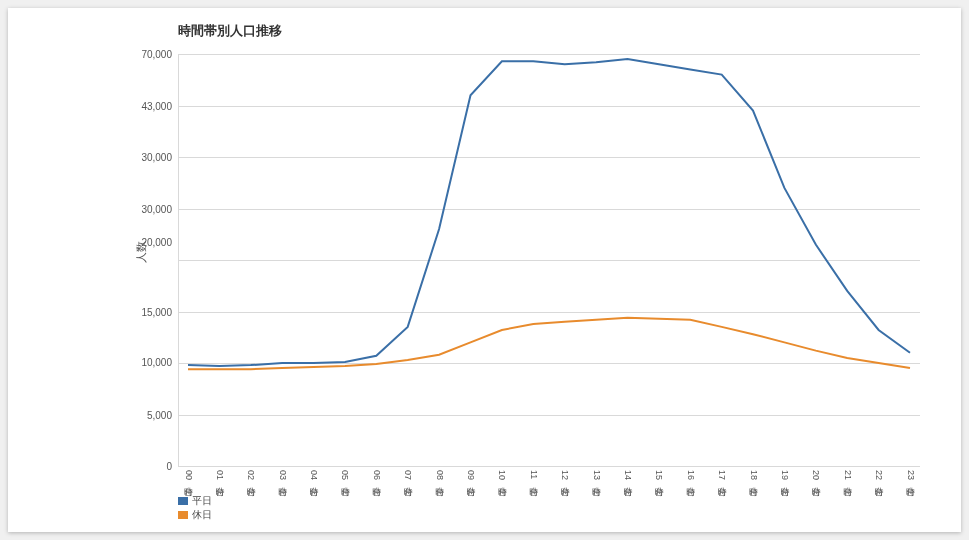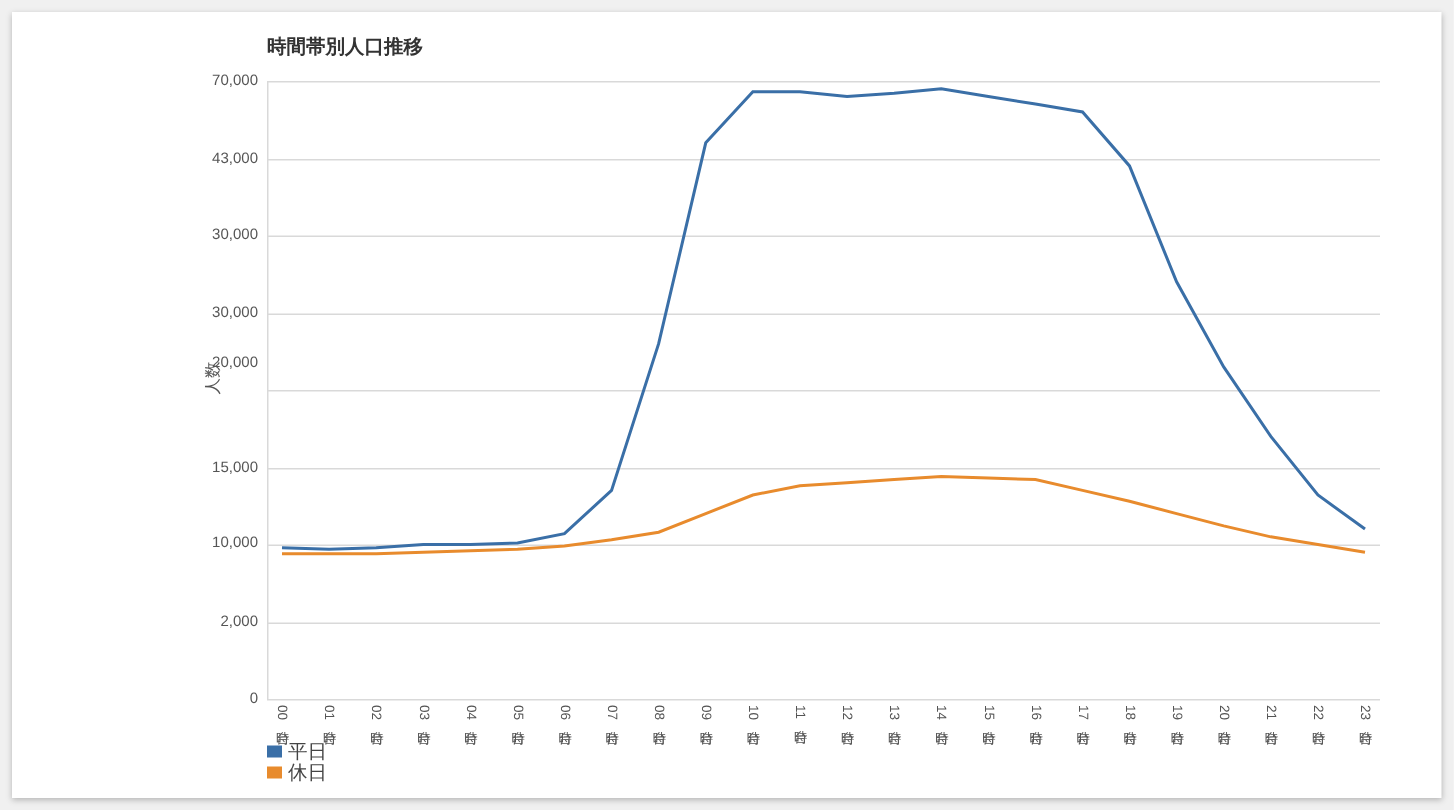--- a/index.html
+++ b/index.html
@@ -5,40 +5,40 @@
   html,body{margin:0;padding:0;background:#f0f0f0;font-family:"Meiryo","Hiragino Sans",sans-serif;}
   .frame{width:969px;height:540px;box-sizing:border-box;padding:8px;}
   .card{width:100%;height:100%;background:#fff;box-shadow:0 1px 4px rgba(0,0,0,.25);position:relative;box-sizing:border-box;}
   .title{position:absolute;left:170px;top:14px;font-size:13px;font-weight:bold;color:#333;}
   .ylabel{position:absolute;left:126px;top:255px;font-size:11px;color:#555;transform:rotate(-90deg);transform-origin:left top;}
   .plot{position:absolute;left:170px;top:46px;width:742px;height:412px;}
   .ytick{position:absolute;right:100%;margin-right:6px;font-size:10px;color:#555;transform:translateY(-50%);}
   .xtick{position:absolute;top:100%;margin-top:4px;font-size:9px;color:#555;writing-mode:vertical-rl;text-orientation:mixed;transform:translateX(-50%);}
   .gridline{position:absolute;left:0;right:0;border-top:1px solid #d9d9d9;}
   .axis-left{position:absolute;left:0;top:0;bottom:0;border-left:1px solid #d9d9d9;}
-  .legend{position:absolute;left:170px;bottom:10px;font-size:13px;color:#444;}
+  .legend{position:absolute;left:170px;bottom:10px;font-size:10px;color:#444;}
   .legend-row{display:flex;align-items:center;gap:4px;line-height:14px;}
   .swatch{width:10px;height:8px;display:inline-block;}
   svg{position:absolute;left:0;top:0;overflow:visible;}
   path.series{fill:none;stroke-width:2;}
 </style>
 </head>
 <body>
 
 <div class="frame">
   <div class="card">
     <div class="title">時間帯別人口推移</div>
     <div class="ylabel">人数</div>
 
     <div class="plot" id="plot">
       <div class="axis-left"></div>
     <div class="gridline" style="top: 412px;"></div>
         <div class="ytick" style="top: 412px;">0</div>
         <div class="gridline" style="top: 360.5px;"></div>
-        <div class="ytick" style="top: 360.5px;">2,000</div>
+        <div class="ytick" style="top: 360.5px;">5,000</div>
         <div class="gridline" style="top: 309px;"></div>
         <div class="ytick" style="top: 308px;">10,000</div>
         <div class="gridline" style="top: 257.5px;"></div>
         <div class="ytick" style="top: 257.5px; margin-left: 21px;">15,000</div>
         <div class="gridline" style="top: 206px;"></div>
         <div class="ytick" style="top: 188px;">20,000</div>
         <div class="gridline" style="top: 154.5px;"></div>
         <div class="ytick" style="top: 154.5px;">30,000</div>
         <div class="gridline" style="top: 103px;"></div>
         <div class="ytick" style="top: 103px;">30,000</div>

